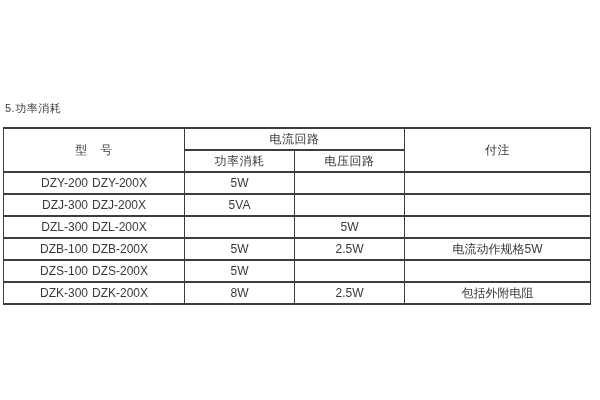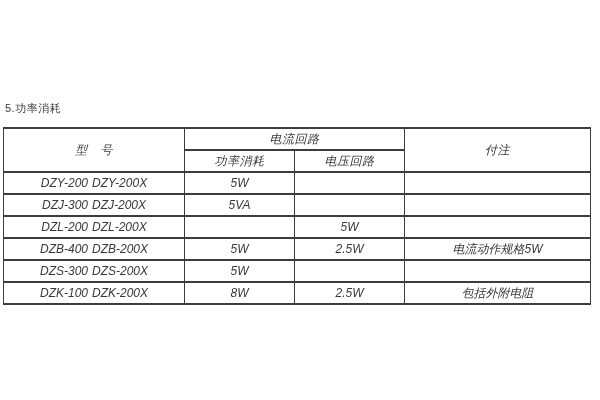--- a/index.html
+++ b/index.html
@@ -23,21 +23,20 @@
   }
   table.spec-table {
     position: absolute;
     left: 3px;
     top: 127px;
     width: 587px;
     border-collapse: collapse;
     table-layout: fixed;
     font-size: 12px;
     color: #383838;
-    font-style: italic;
   }
   .spec-table td {
     border-left: 1px solid #3d3d3d;
     border-right: 1px solid #3d3d3d;
     border-top: 2px solid #3d3d3d;
     border-bottom: 2px solid #3d3d3d;
     text-align: center;
     vertical-align: middle;
     height: 22px;
     padding: 0 4px;
@@ -99,57 +98,57 @@
         </span>
       </td>
       <td>5VA</td>
       <td></td>
       <td></td>
     </tr>
 
     <tr>
       <td>
         <span class="model-pair">
-          <span>DZL-200</span>
+          <span>DZL-300</span>
           <span>DZL-200X</span>
         </span>
       </td>
       <td></td>
       <td>5W</td>
       <td></td>
     </tr>
 
     <tr>
       <td>
         <span class="model-pair">
-          <span>DZB-400</span>
+          <span>DZB-100</span>
           <span>DZB-200X</span>
         </span>
       </td>
       <td>5W</td>
       <td>2.5W</td>
       <td>电流动作规格5W</td>
     </tr>
 
     <tr>
       <td>
         <span class="model-pair">
-          <span>DZS-300</span>
+          <span>DZS-100</span>
           <span>DZS-200X</span>
         </span>
       </td>
       <td>5W</td>
       <td></td>
       <td></td>
     </tr>
 
     <tr>
       <td>
         <span class="model-pair">
-          <span>DZK-100</span>
+          <span>DZK-300</span>
           <span>DZK-200X</span>
         </span>
       </td>
       <td>8W</td>
       <td>2.5W</td>
       <td>包括外附电阻</td>
     </tr>
   </tbody>
 </table>
 

